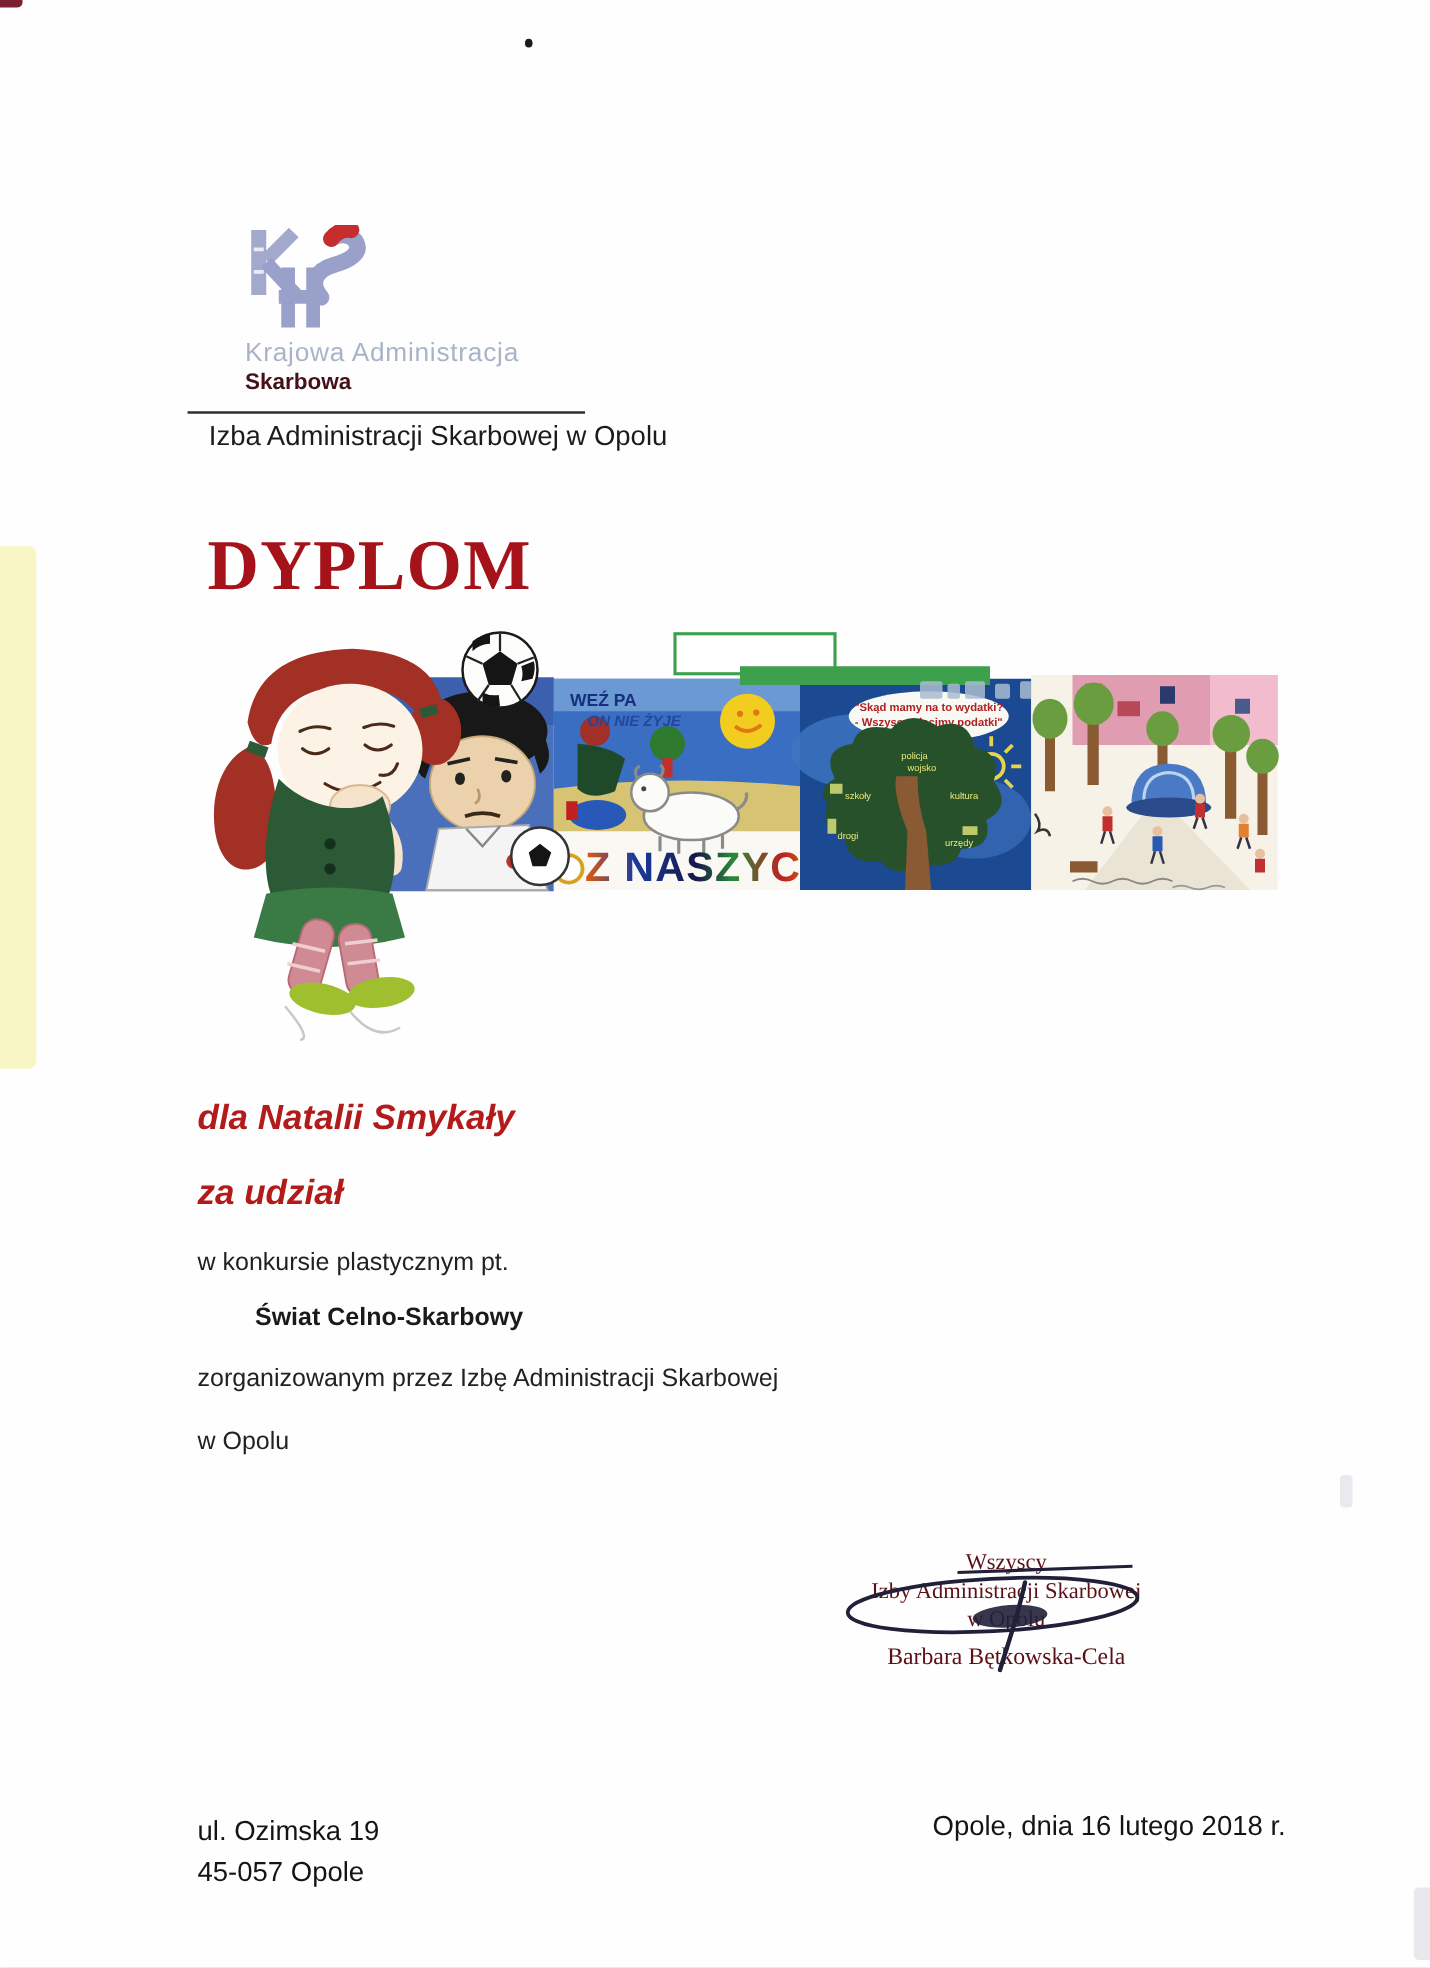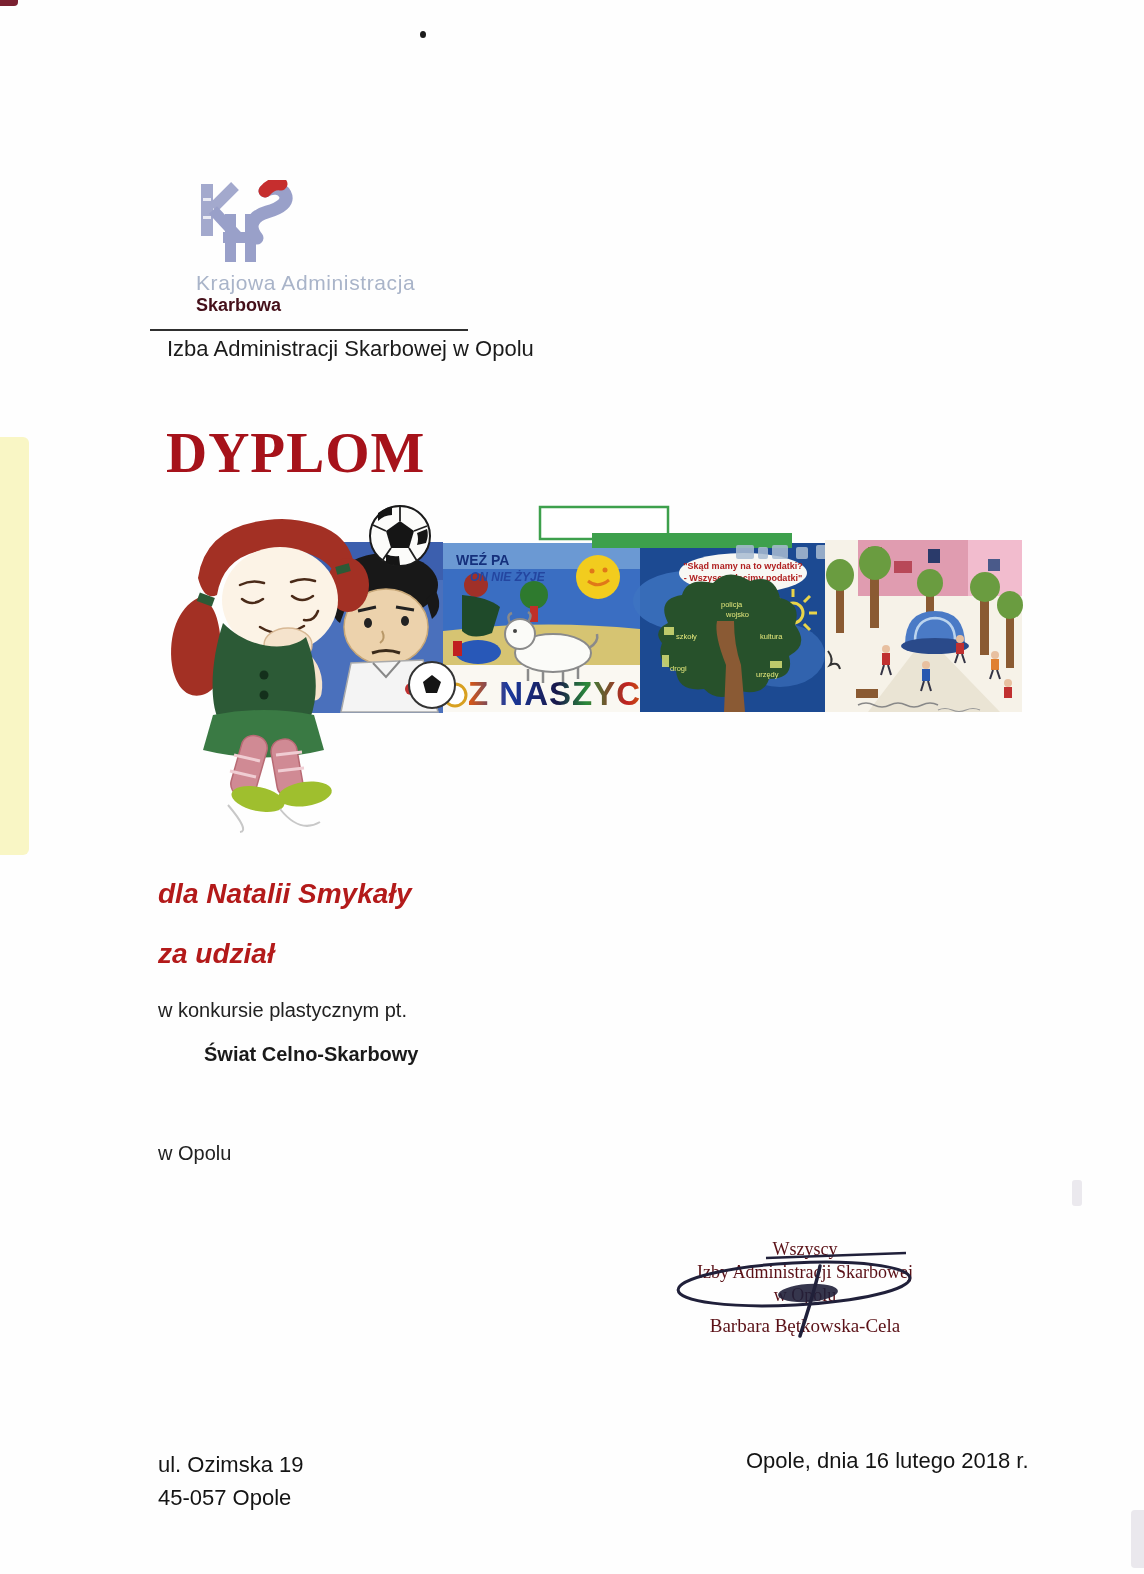--- a/index.html
+++ b/index.html
@@ -268,20 +268,21 @@
       <path d="M258,40 q3,-8 1,-14 l-10,4 q2,6 0,12 Z" fill="#151515"></path>
       <path d="M218,60 q8,3 14,2 l-1,-9 q-7,1 -13,-2 Z" fill="#151515"></path>
     </g>
   </svg>
 
   <div class="abs t-red r1">dla Natalii Smykały</div>
   <div class="abs t-red r2">za udział</div>
 
   <div class="abs t-body b1">w konkursie plastycznym pt.</div>
   <div class="abs t-body b2">Świat Celno-Skarbowy</div>
+  <div class="abs t-body b3">zorganizowanym przez Izbę Administracji Skarbowej</div>
   <div class="abs t-body b4">w Opolu</div>
 
   <div class="abs sig-block">
     <div class="role">Wszyscy</div>
     <div class="role">Izby Administracji Skarbowej</div>
     <div class="role">w Opolu</div>
     <div class="name">Barbara Bętkowska-Cela</div>
   </div>
   <svg class="abs sig-svg" width="310" height="112" viewBox="0 0 310 112">
     <ellipse cx="146" cy="48" rx="116" ry="21" fill="none" stroke="#20203a" stroke-width="3" transform="rotate(-3 146 48)"></ellipse>

